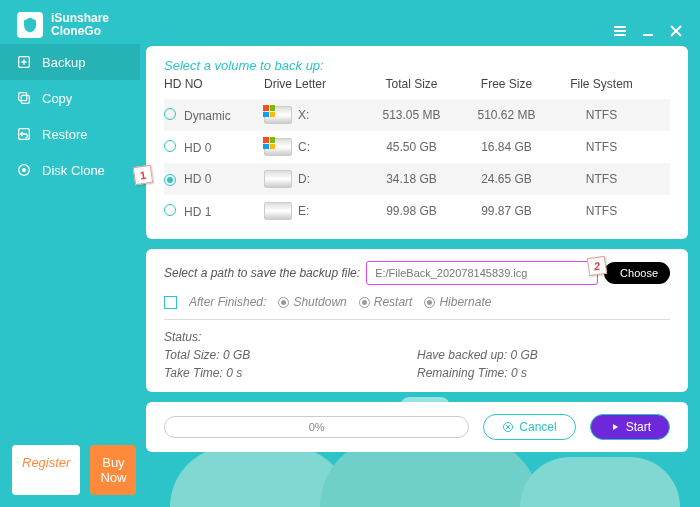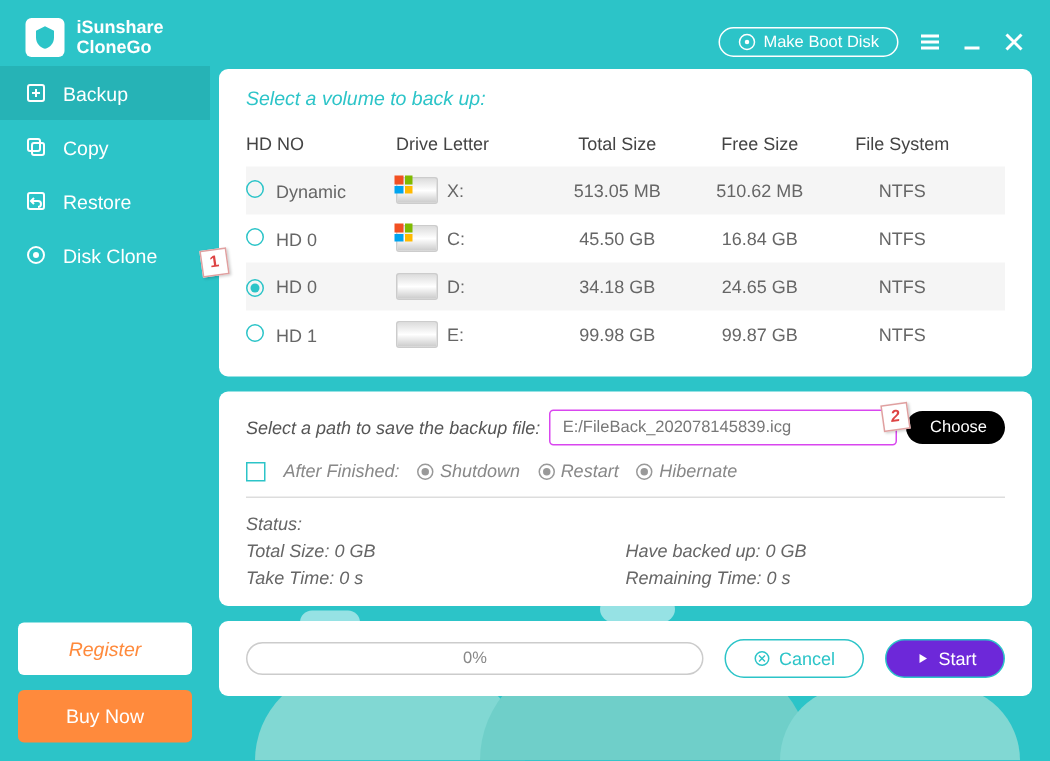--- a/index.html
+++ b/index.html
@@ -11,31 +11,31 @@
 .tb-right{margin-left:auto;display:flex;align-items:center;gap:14px}
 .make-boot{border:1.5px solid #fff;border-radius:12px;padding:3px 12px;font-size:11px;color:#fff;display:flex;align-items:center;gap:5px;cursor:pointer}
 .make-boot svg{width:12px;height:12px}
 .wbtn{width:14px;height:14px;cursor:pointer;display:flex;align-items:center;justify-content:center}
 .wbtn svg{stroke:#fff;stroke-width:2}
 .wrap{display:flex;height:469px}
 .sidebar{width:140px;padding-top:6px;display:flex;flex-direction:column;position:relative}
 .nav-item{display:flex;align-items:center;gap:10px;padding:10px 16px;color:#fff;font-size:13px;cursor:pointer}
 .nav-item.active{background:#26b3b6}
 .nav-item svg{width:16px;height:16px}
-.sb-bottom{margin-top:auto;padding:12px;display:flex;flex-direction:column;gap:10px}
+.sb-bottom{margin-top:auto;padding:12px;display:flex;gap:10px}
 .btn-reg{background:#fff;color:#ff8a3c;border-radius:4px;padding:10px;text-align:center;font-size:13px;cursor:pointer;font-style:italic}
 .btn-buy{background:#ff8a3c;color:#fff;border-radius:4px;padding:10px;text-align:center;font-size:13px;cursor:pointer;}
 .main{flex:1;padding:8px 12px 10px 6px;display:flex;flex-direction:column;gap:10px;position:relative}
 .scenery{position:absolute;left:0;right:0;bottom:0;height:120px;z-index:0;overflow:hidden}
 .cloud{position:absolute;background:rgba(255,255,255,0.5);border-radius:20px}
 .hill1{position:absolute;bottom:0;left:30px;width:180px;height:60px;background:#81d8d3;border-radius:90px 90px 0 0}
 .hill2{position:absolute;bottom:0;left:180px;width:220px;height:70px;background:#6fcfc9;border-radius:110px 110px 0 0}
 .hill3{position:absolute;bottom:0;left:380px;width:160px;height:50px;background:#81d8d3;border-radius:80px 80px 0 0}
 .card{background:#fff;border-radius:6px;padding:12px 18px;position:relative;z-index:1}
-.sel-label{color:#2cc4c8;font-style:italic;font-size:13px;margin-bottom:12px}
+.sel-label{color:#2cc4c8;font-style:italic;font-size:13px;}
 .tbl-head{display:flex;font-size:12px;color:#444;padding:4px 0 8px}
 .col1{width:100px}.col2{width:100px}.col3{width:95px;text-align:center}.col4{width:95px;text-align:center}.col5{width:95px;text-align:center}
 .row{display:flex;align-items:center;height:32px;font-size:12px;color:#666;cursor:pointer}
 .row.alt{background:#f5f5f5}
 .radio{width:12px;height:12px;border:1.5px solid #2cc4c8;border-radius:50%;margin-right:8px;display:inline-flex;align-items:center;justify-content:center}
 .radio.sel::after{content:'';width:6px;height:6px;background:#2cc4c8;border-radius:50%}
 .drive-ico{width:28px;height:18px;background:linear-gradient(#ddd,#fff,#ccc);border-radius:2px;position:relative;margin-right:6px;border:1px solid #ccc}
 .win-flag{position:absolute;left:-2px;top:-2px;width:12px;height:12px;display:grid;grid-template-columns:1fr 1fr;grid-template-rows:1fr 1fr;gap:1px}
 .win-flag span:nth-child(1){background:#f25022}.win-flag span:nth-child(2){background:#7fba00}.win-flag span:nth-child(3){background:#00a4ef}.win-flag span:nth-child(4){background:#ffb900}
 .callout{position:absolute;width:18px;height:18px;background:#fff;border:1px solid #e0a0a0;color:#d44;font-size:11px;font-weight:bold;display:flex;align-items:center;justify-content:center;transform:rotate(-8deg);box-shadow:1px 1px 2px rgba(0,0,0,.2)}
@@ -63,27 +63,20 @@
 <body>
 
 <div class="titlebar">
   <div class="logo">
       <svg viewBox="0 0 24 24">
         <path fill="#2cc4c8" d="M12 2L4 6v6c0 5 3.5 9 8 10 4.5-1 8-5 8-10V6l-8-4z"></path>
       </svg>
     </div>
   <div class="brand"><span>iSunshare</span><br><span>CloneGo</span></div>
   <div class="tb-right">
-    <div class="make-boot">
-        <svg viewBox="0 0 24 24">
-          <circle cx="12" cy="12" r="10" fill="none" stroke="#fff" stroke-width="2"></circle>
-          <circle cx="12" cy="12" r="3" fill="#fff"></circle>
-        </svg>
-        <span>Make Boot Disk</span>
-      </div>
     <div class="wbtn">
         <svg viewBox="0 0 14 14" width="14" height="14">
           <line x1="1" y1="3" x2="13" y2="3"></line>
           <line x1="1" y1="7" x2="13" y2="7"></line>
           <line x1="1" y1="11" x2="13" y2="11"></line>
         </svg>
       </div>
     <div class="wbtn">
         <svg viewBox="0 0 14 14" width="14" height="14">
           <line x1="2" y1="11" x2="12" y2="11"></line>

